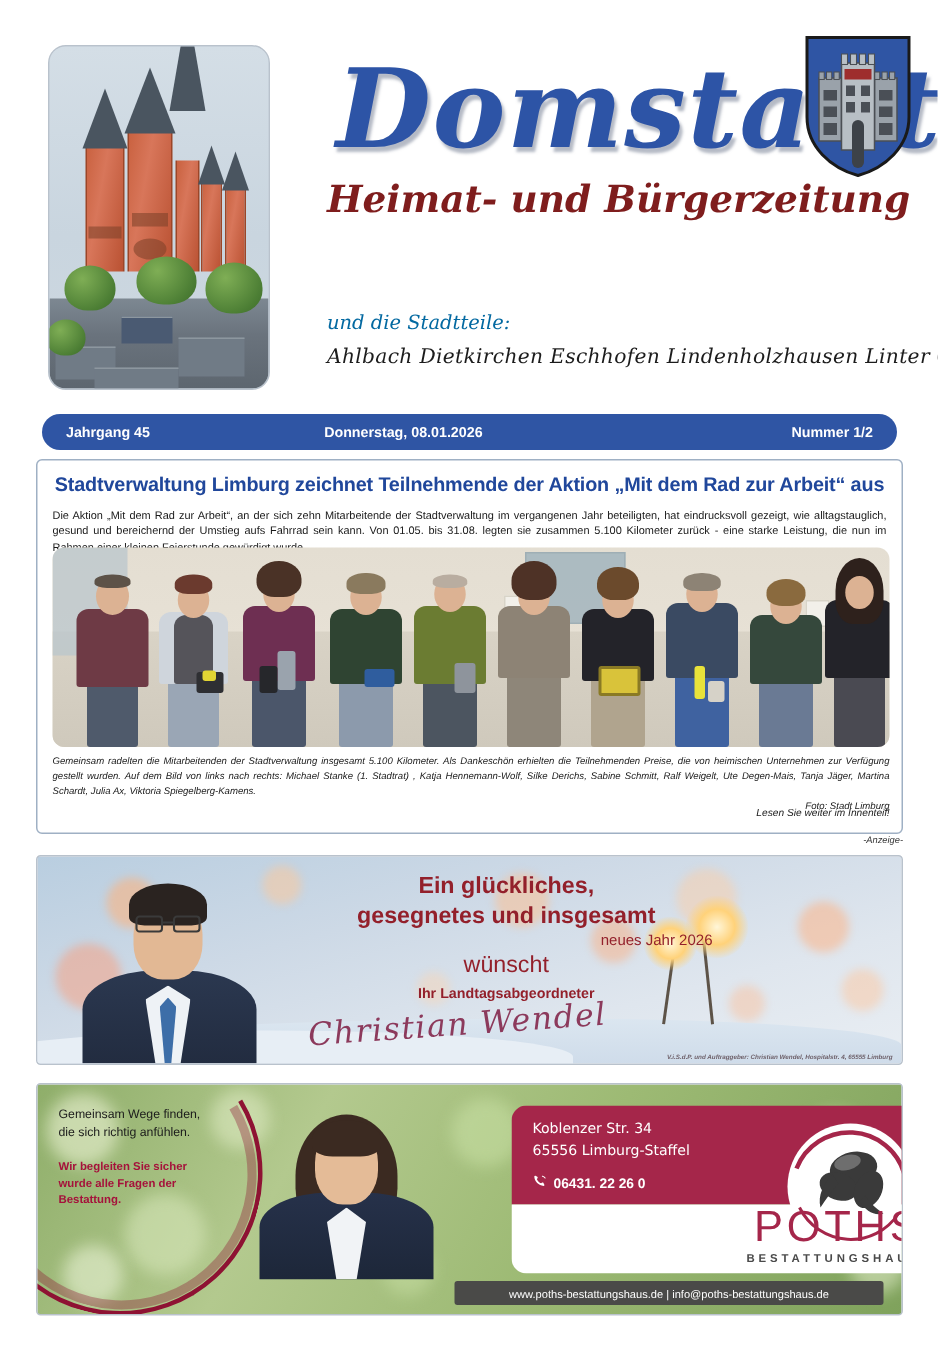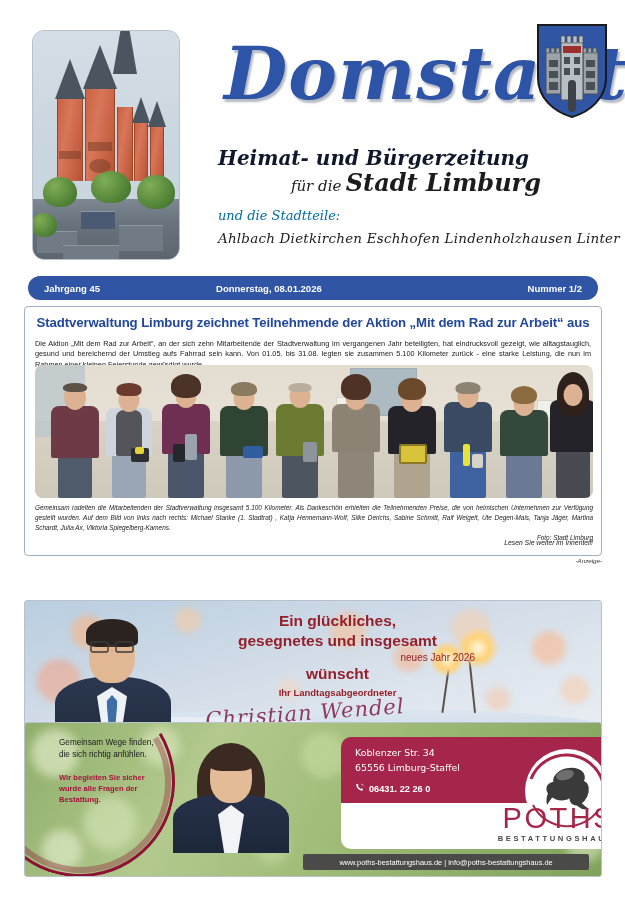--- a/index.html
+++ b/index.html
@@ -54,23 +54,23 @@
   }
   .domstadt {
     position:absolute; left: 28px; top: 8px;
     font-family: "DejaVu Serif", serif;
     font-size: 73px; font-weight: 700; font-style: italic;
     color: #2d54a6; letter-spacing: 1px;
     text-shadow: 2px 3px 2px rgba(120,130,150,.55);
     white-space: nowrap;
   }
   .sub1 {
-    position:absolute; left: 22px; top: 124px;
+    position:absolute; left: 22px; top: 96px;
     font-family: "DejaVu Serif", serif;
-    font-size: 20px; font-style: italic; font-weight: 700; color:#0f172a;
+    font-size: 25px; font-style: italic; font-weight: 700; color:#7f1d1d;
     white-space: nowrap;
   }
   .sub2wrap {
     position:absolute; left: 55px; top: 146px; width: 290px;
     text-align: right; white-space: nowrap;
   }
   .sub2a {
     font-family: "DejaVu Serif", serif;
     font-size: 15px; font-style: italic; color:#1c1c1c;
   }
@@ -175,21 +175,20 @@
   .anzeige {
     position:absolute; left: 24px; top: 557px; width: 578px;
     text-align:right; font-size: 6.2px; font-style: italic; color:#333;
   }
 
   
   .ad-newyear {
     position:absolute; left: 24px; top: 570px; width: 578px; height: 140px;
     border:1px solid #b9c2cc; border-radius: 3px; overflow:hidden;
     background: linear-gradient(165deg,#b9cee0 0%, #cdd9e6 35%, #dfe6ee 70%, #e9eef3 100%);
-    margin-top: 30px;
   }
   .bokeh { position:absolute; border-radius:50%; filter: blur(3px); }
   .snowhill {
     position:absolute; left:0; right:0; bottom:0; height: 30px;
     background: linear-gradient(#dbe6f0, #cfdcea);
     border-radius: 60% 40% 0 0 / 70% 60% 0 0;
   }
   .snowhill2 {
     position:absolute; left:-8%; bottom:0; width: 70%; height: 22px;
     background:#e7eef5; border-radius: 50% 50% 0 0 / 90% 80% 0 0;
@@ -226,21 +225,21 @@
     position:absolute; left:50%; transform:translateX(-50%); bottom: 88px;
     width: 44px; height: 12px;
   }
   .ny-text {
     position:absolute; left: 175px; top: 10px; width: 275px;
     text-align:center; color:#93202b;
   }
   .ny-l1 { font-size: 15.5px; font-weight:700; line-height:1.3; }
   .ny-l2 { font-size: 15.5px; font-weight:700; line-height:1.3; }
   .ny-l3 { font-size: 10px; font-weight:400; line-height:1.3;text-align:right; }
-  .ny-l4 { font-size: 15.5px; font-weight:700; line-height:1.3; }
+  .ny-l4 { font-size: 15.5px; font-weight:400; line-height:1.3; }
   .ny-l5 { font-size: 9.5px; font-weight:700; margin-top: 3px; }
   .ny-sign {
     position:absolute; left: 180px; top: 100px; width: 200px;
     text-align:center; color:#8c3a5c;
     font-family: "DejaVu Serif", serif; font-style: italic;
     font-size: 21px; letter-spacing: 1px;
     transform: rotate(-4deg);
   }
   .sparkler { position:absolute; background:#5d5348; width:2px; }
   .spark-glow {
@@ -254,21 +253,21 @@
   }
 
   
   .ad-poths {
     position:absolute; left: 24px; top: 722px; width: 578px; height: 155px;
     border:1px solid #b9c2cc; border-radius: 3px; overflow:hidden;
     background: linear-gradient(120deg,#8fae6a 0%, #b3c98e 30%, #9dba74 60%, #7fa25c 100%);
   }
   .greenblur { position:absolute; border-radius:50%; filter: blur(5px); }
   .poths-lefttext {
-    position:absolute; left: 14px; top: 14px; width: 140px; z-index: 5; margin-left: 20px;
+    position:absolute; left: 14px; top: 14px; width: 140px; z-index: 5;
   }
   .pl-1 { font-size: 8.2px; color:#1b1b1b; line-height: 1.5; }
   .pl-2 { font-size: 7.6px; color:#a5123b; font-weight:700; line-height:1.5; margin-top: 10px; }
   .swoosh {
     position:absolute; left: -40px; top: -36px; width: 190px; height: 190px;
     border-radius: 50%;
     border: 3px solid #8e1233;
     border-left-color: transparent; border-top-color: transparent;
     transform: rotate(14deg);
   }
@@ -382,24 +381,20 @@
 
       <div class="tree" style="left:10px; bottom:52px; width:34px; height:30px;"></div>
       <div class="tree" style="left:58px; bottom:56px; width:40px; height:32px;"></div>
       <div class="tree" style="left:104px; bottom:50px; width:38px; height:34px;"></div>
       <div class="tree" style="left:-2px; bottom:22px; width:26px; height:24px;"></div>
     </div>
 
     <div class="title-area">
       <div class="domstadt">Domstadt</div>
       <div class="sub1">Heimat- und Bürgerzeitung</div>
-      <div class="sub2wrap">
-        <span class="sub2a">für die</span>
-        <span class="sub2b">Stadt Limburg</span>
-      </div>
       <div class="sub3">und die Stadtteile:</div>
       <div class="sub4">Ahlbach Dietkirchen Eschhofen Lindenholzhausen Linter Offheim Staffel</div>
 
       <div class="crest">
         <svg width="74" height="98" viewBox="0 0 74 98">
           <path d="M3 3 H71 V56 C71 76 55 90 37 95 C19 90 3 76 3 56 Z" fill="#2f55a4" stroke="#1a1a1a" stroke-width="2"></path>
 
           <rect x="11" y="30" width="15" height="42" fill="#9aa2aa" stroke="#4b4f55" stroke-width="1"></rect>
           <rect x="11" y="26" width="3.5" height="5" fill="#9aa2aa" stroke="#4b4f55" stroke-width=".7"></rect>
           <rect x="16" y="26" width="3.5" height="5" fill="#9aa2aa" stroke="#4b4f55" stroke-width=".7"></rect>

